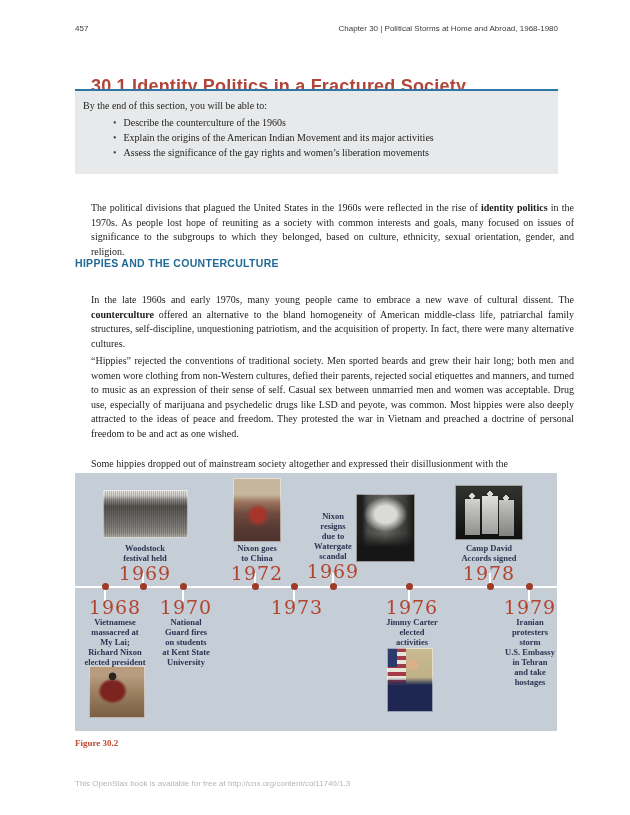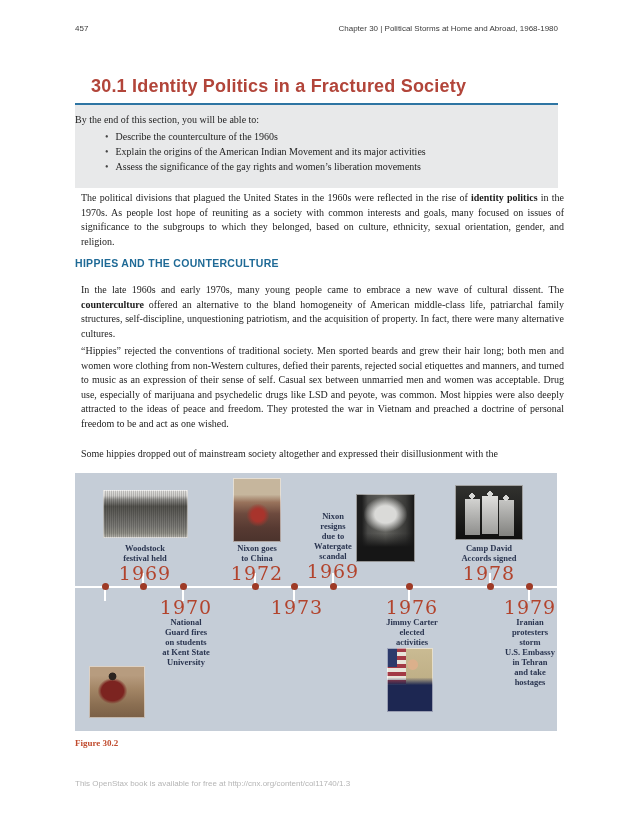--- a/index.html
+++ b/index.html
@@ -15,30 +15,30 @@
     font-family:"Liberation Sans",sans-serif;font-size:8px;color:#3b3b3b;
   }
   
   .sec-title{
     left:75px;top:60px;width:483px;margin:16px;
     font-family:Liberation Sans, sans-serif;font-weight:bold;font-size:18px;
     color:var(--accent-red,#b2453a);letter-spacing:.2px;
   }
   
   .obj-box{
-    left:75px;top:103px;width:483px;height:85px;box-sizing:border-box;
+    left:75px;top:89px;width:483px;height:85px;box-sizing:border-box;
     background:var(--box-bg,#e8e9ea);border-top:2px solid var(--rule-blue,#2e75a3);
-    padding:9px 10px 0 0;font-size:10px;color:#1e1e1e;
+    padding:9px 10px 0 8px;font-size:10px;color:#1e1e1e;
   }
   .obj-box ul{margin:4px 0 0 0;padding:0 0 0 30px;}
   .obj-box li{list-style:none;line-height:15px;}
   .obj-box li::before{content:"\2022";margin-right:7px;color:#444;}
   
   .body-p{
-    left:75px;width:483px;margin:6px;font-size:10px;line-height:14.5px;
+    left:75px;width:483px;margin:16px;font-size:10px;line-height:14.5px;
     color:#1c1c1c;text-align:justify;
   }
   .p1{top:185px;} .p2{top:277px;} .p3{top:338px;} .p4{top:441px;}
   .subhead{
     left:75px;top:257px;width:483px;margin:0;
     font-family:"Liberation Sans",sans-serif;font-weight:bold;font-size:10.5px;
     color:var(--heading-blue,#1f6a96);letter-spacing:.3px;
   }
   
   .figure{left:75px;top:473px;width:482px;height:258px;background:var(--figure-bg,#c5cdd7);}
@@ -199,20 +199,28 @@
 Watergate
 scandal</div>
     <div class="ev-year">1969</div>
   </div>
   <div class="ev ev-top" style="left:354px;top:70px;width:120px">
     <div class="ev-label">Camp David
 Accords signed</div>
     <div class="ev-year">1978</div>
   </div>
 
+  <div class="ev ev-bot" style="left:-8px;top:126px;width:96px">
+    <div class="ev-year">1968</div>
+    <div class="ev-label">Vietnamese
+massacred at
+My Lai;
+Richard Nixon
+elected president</div>
+  </div>
   <div class="ev ev-bot" style="left:61px;top:126px;width:100px">
     <div class="ev-year">1970</div>
     <div class="ev-label">National
 Guard fires
 on students
 at Kent State
 University</div>
   </div>
   <div class="ev ev-bot" style="left:167px;top:126px;width:110px">
     <div class="ev-year">1973</div>

